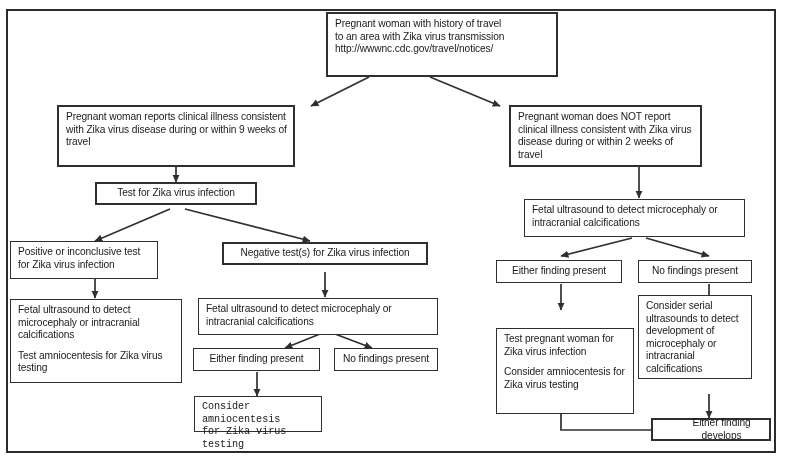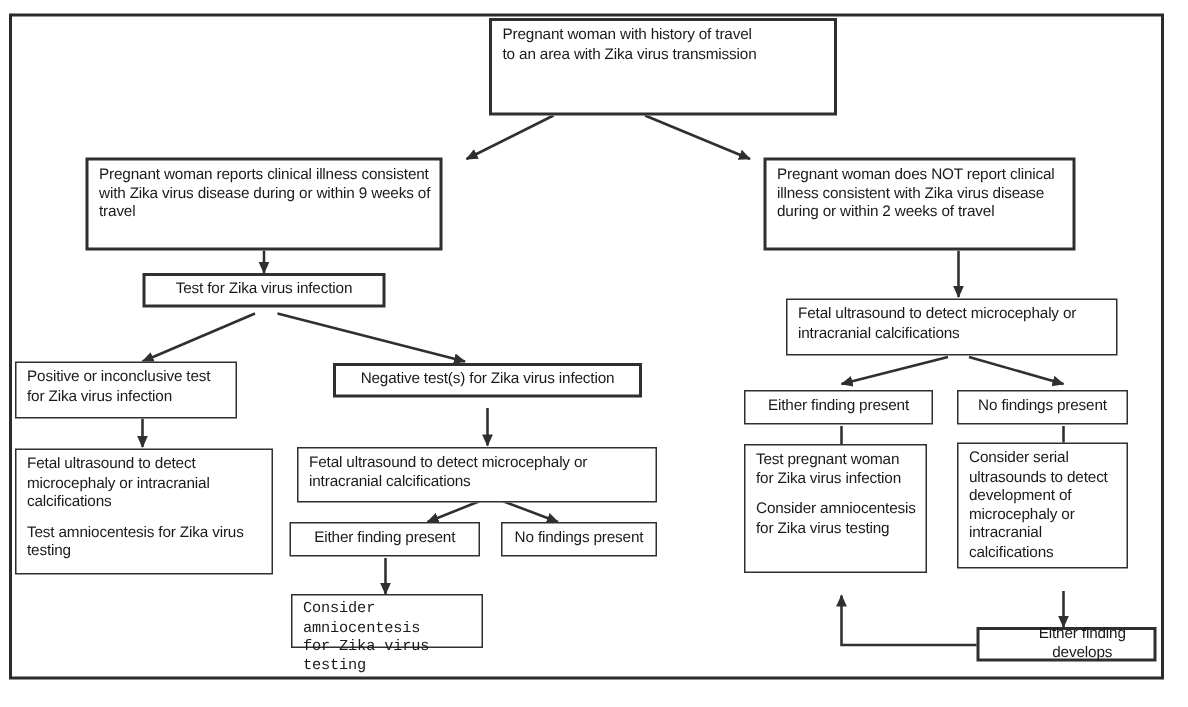--- a/index.html
+++ b/index.html
@@ -100,20 +100,21 @@
       <path d="M709,394 L709,418" marker-end="url(#arrow)"></path>
 
       <path d="M653,430 L561,430 L561,397" marker-end="url(#arrow)"></path>
     </g>
   </svg>
 
   <div class="node thick" style="left:299px; top:12px; width:232px; height:65px;margin-left:27px;">
     <div class="inner">
       <p>Pregnant woman with history of travel</p>
       <p style="margin-top:0">to an area with Zika virus transmission</p>
+      <p style="margin-top:0">http://wwwnc.cdc.gov/travel/notices/</p>
     </div>
   </div>
 
   <div class="node thick" style="left:57px; top:105px; width:238px; height:62px;">
     <div class="inner">Pregnant woman reports clinical illness consistent with Zika virus disease during or within 9 weeks of travel</div>
   </div>
 
   <div class="node thick center" style="left:95px; top:182px; width:162px; height:23px;">
     <div class="inner">Test for Zika virus infection</div>
   </div>
@@ -145,37 +146,37 @@
     <div class="inner">No findings present</div>
   </div>
 
   <div class="node" style="left:194px; top:396px; width:128px; height:36px;font-family:Liberation Mono, monospace;">
     <div class="inner">
       <p>Consider amniocentesis</p>
       <p style="margin-top:0">for Zika virus testing</p>
     </div>
   </div>
 
-  <div class="node thick" style="left:509px; top:105px; width:208px; height:62px;">
+  <div class="node thick" style="left:509px; top:105px; width:193px; height:62px;">
     <div class="inner">Pregnant woman does NOT report clinical illness consistent with Zika virus disease during or within 2 weeks of travel</div>
   </div>
 
   <div class="node" style="left:524px; top:199px; width:221px; height:38px;">
     <div class="inner">Fetal ultrasound to detect microcephaly or intracranial calcifications</div>
   </div>
 
   <div class="node center" style="left:496px; top:260px; width:126px; height:23px;">
     <div class="inner">Either finding present</div>
   </div>
 
   <div class="node center" style="left:638px; top:260px; width:114px; height:23px;">
     <div class="inner">No findings present</div>
   </div>
 
-  <div class="node" style="left:496px; top:296px; width:122px; height:86px;">
+  <div class="node" style="left:496px; top:328px; width:138px; height:86px;">
     <div class="inner">
       <p>Test pregnant woman for Zika virus infection</p>
       <p>Consider amniocentesis for Zika virus testing</p>
     </div>
   </div>
 
   <div class="node" style="left:638px; top:295px; width:114px; height:84px;">
     <div class="inner">Consider serial ultrasounds to detect development of microcephaly or intracranial calcifications</div>
   </div>
 

